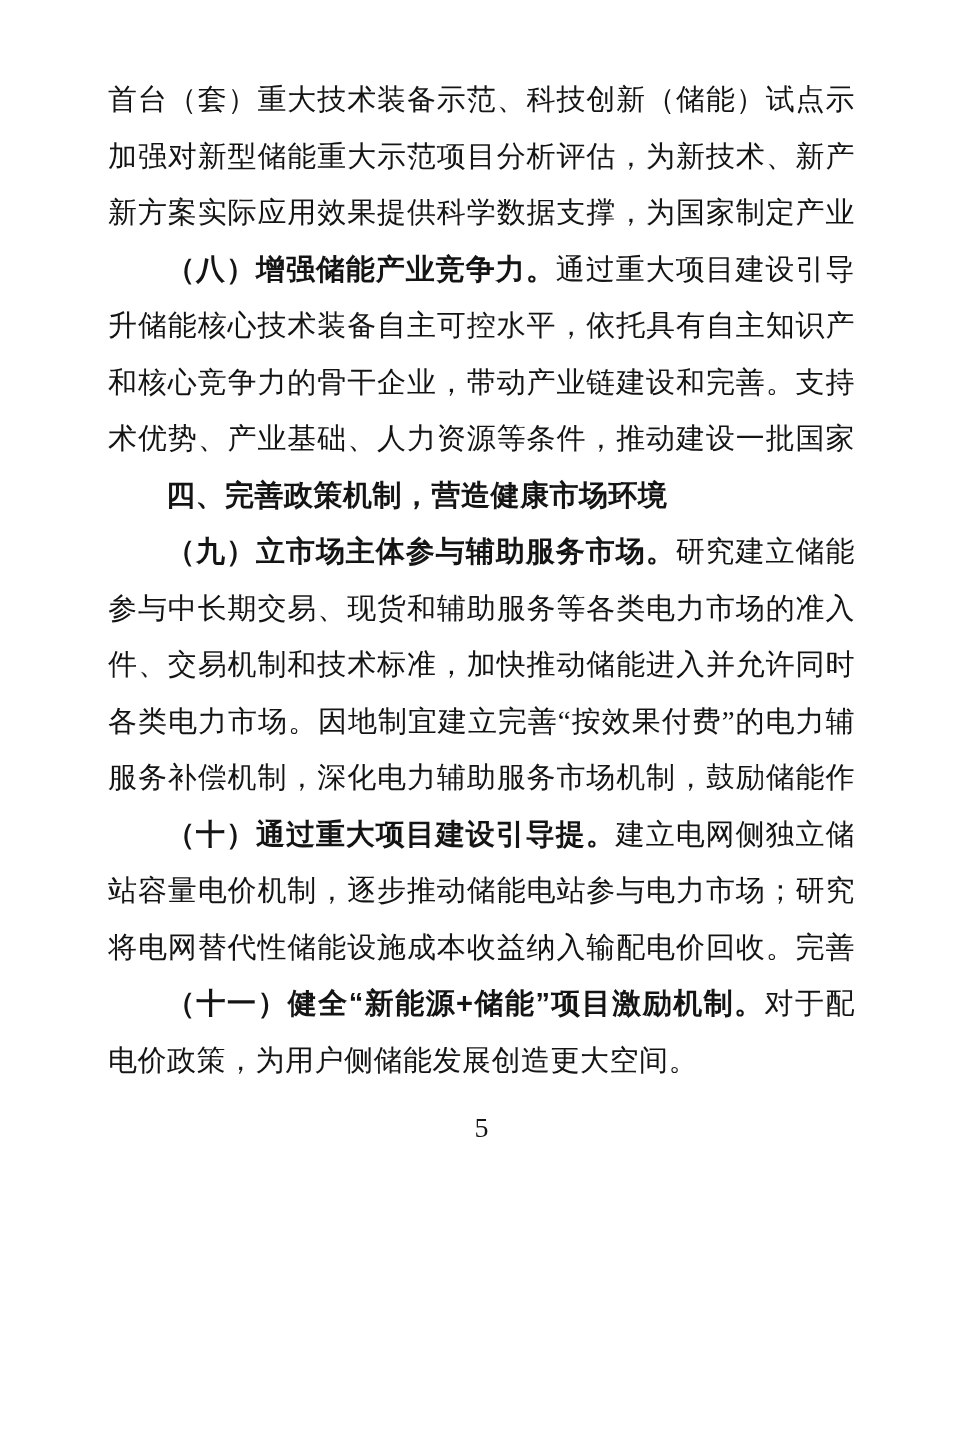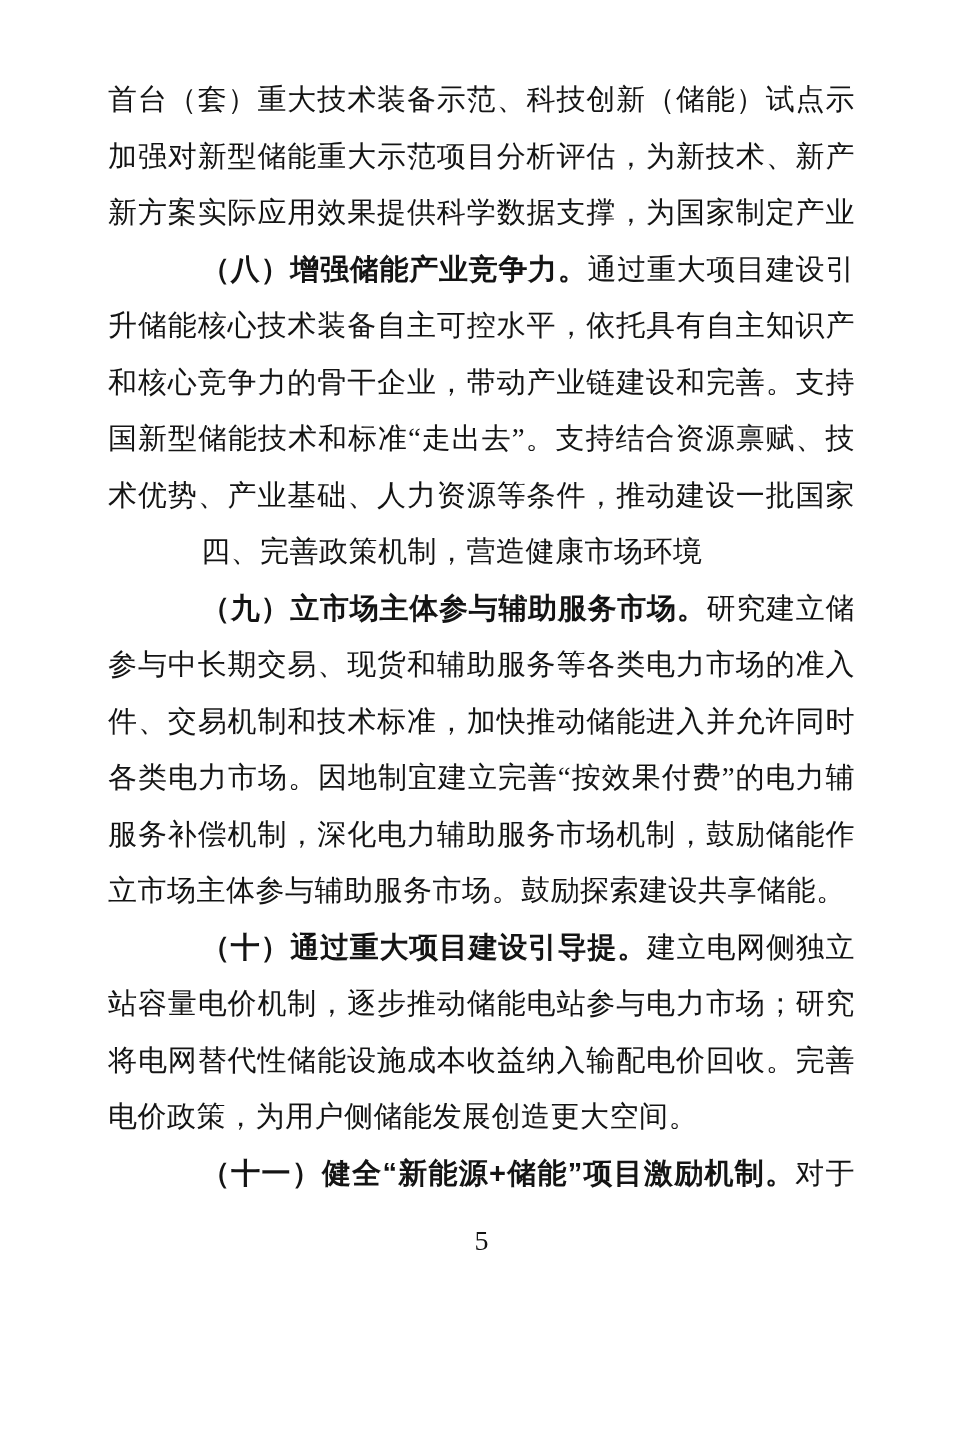--- a/index.html
+++ b/index.html
@@ -34,25 +34,24 @@
     text-align: justify;
     text-align-last: justify;
     text-justify: inter-character;
   }
   .indent {
     text-indent: 2em;
   }
   .lead {
     font-weight: bold;
     font-family: "Liberation Sans", "DejaVu Sans", sans-serif;
-    margin-left: 35px;
   }
   .heading-line .lead {
     font-family: "Liberation Sans", "DejaVu Sans", sans-serif;
-    font-weight: normal;
+    font-weight: bold;
   }
   .page-number {
     margin-top: 22px;
     text-align: center;
     font-size: 28px;
     line-height: 36px;
     color: #141414;
   }
 </style>
 </head>
@@ -66,44 +65,42 @@
 
   <p class="doc-line justify"><span>新方案实际应用效果提供科学数据支撑，为国家制定产业政</span></p>
 
 
   <p class="doc-line justify indent"><span class="lead">（八）增强储能产业竞争力。</span><span>通过重大项目建设引导提</span></p>
 
   <p class="doc-line justify"><span>升储能核心技术装备自主可控水平，依托具有自主知识产权</span></p>
 
   <p class="doc-line justify"><span>和核心竞争力的骨干企业，带动产业链建设和完善。支持中</span></p>
 
-  <p class="doc-line justify"><span>国新型储能技术和标准“走出去”。支持结合资源禀赋、技</span></p>
 
   <p class="doc-line justify"><span>术优势、产业基础、人力资源等条件，推动建设一批国家储</span></p>
 
 
   <p class="doc-line indent heading-line"><span class="lead">四、完善政策机制，营造健康市场环境</span></p>
 
   <p class="doc-line justify indent"><span class="lead">（九）立市场主体参与辅助服务市场。</span><span>研究建立储能</span></p>
 
   <p class="doc-line justify"><span>参与中长期交易、现货和辅助服务等各类电力市场的准入条</span></p>
 
   <p class="doc-line justify"><span>件、交易机制和技术标准，加快推动储能进入并允许同时参与</span></p>
 
   <p class="doc-line justify"><span>各类电力市场。因地制宜建立完善“按效果付费”的电力辅助</span></p>
 
   <p class="doc-line justify"><span>服务补偿机制，深化电力辅助服务市场机制，鼓励储能作为独</span></p>
 
-  <p class="doc-line"><span>立市场主体参与辅助服务市场。鼓励探索建设共享储能。</span></p>
 
   <p class="doc-line justify indent"><span class="lead">（十）通过重大项目建设引导提。</span><span>建立电网侧独立储能电</span></p>
 
   <p class="doc-line justify"><span>站容量电价机制，逐步推动储能电站参与电力市场；研究探索</span></p>
 
   <p class="doc-line justify"><span>将电网替代性储能设施成本收益纳入输配电价回收。完善峰谷</span></p>
 
+  <p class="doc-line justify indent"><span class="lead">（十一）健全“新能源+储能”项目激励机制。</span><span>对于配</span></p>
+
   <p class="doc-line"><span>电价政策，为用户侧储能发展创造更大空间。</span></p>
-
-  <p class="doc-line justify indent"><span class="lead">（十一）健全“新能源+储能”项目激励机制。</span><span>对于配</span></p>
 
   <div class="page-number">5</div>
 
 </div>
 
 </body></html>

